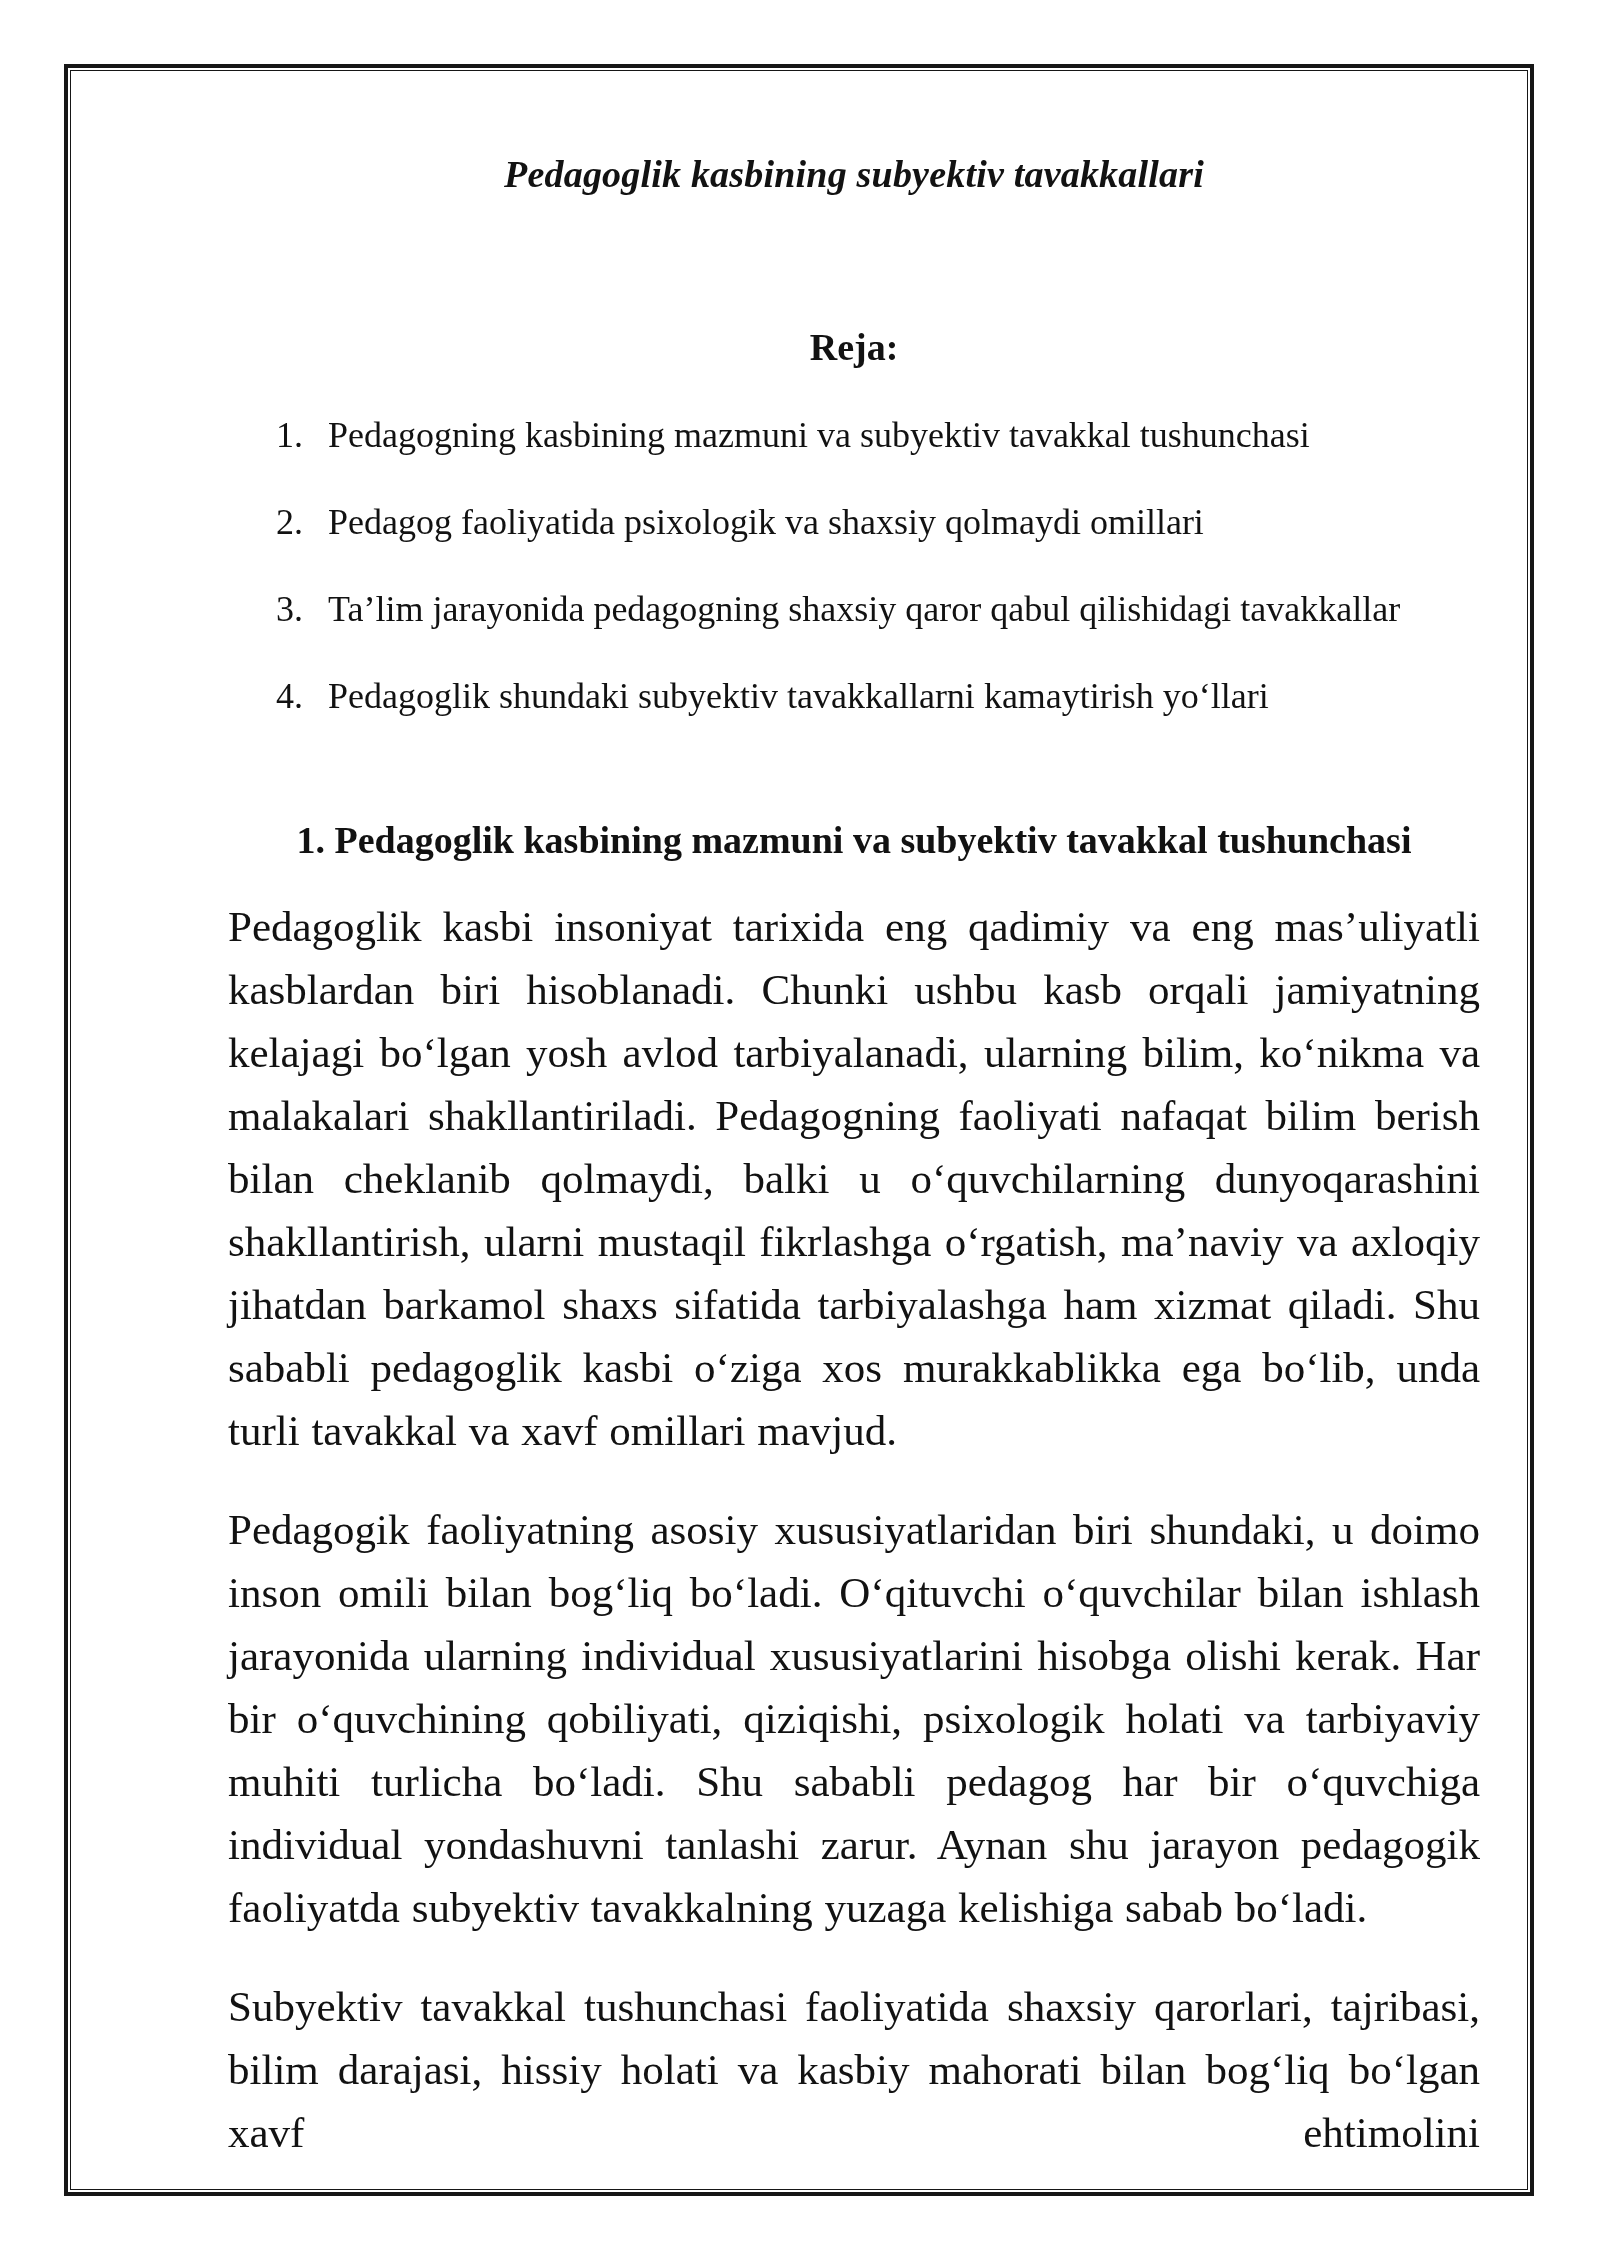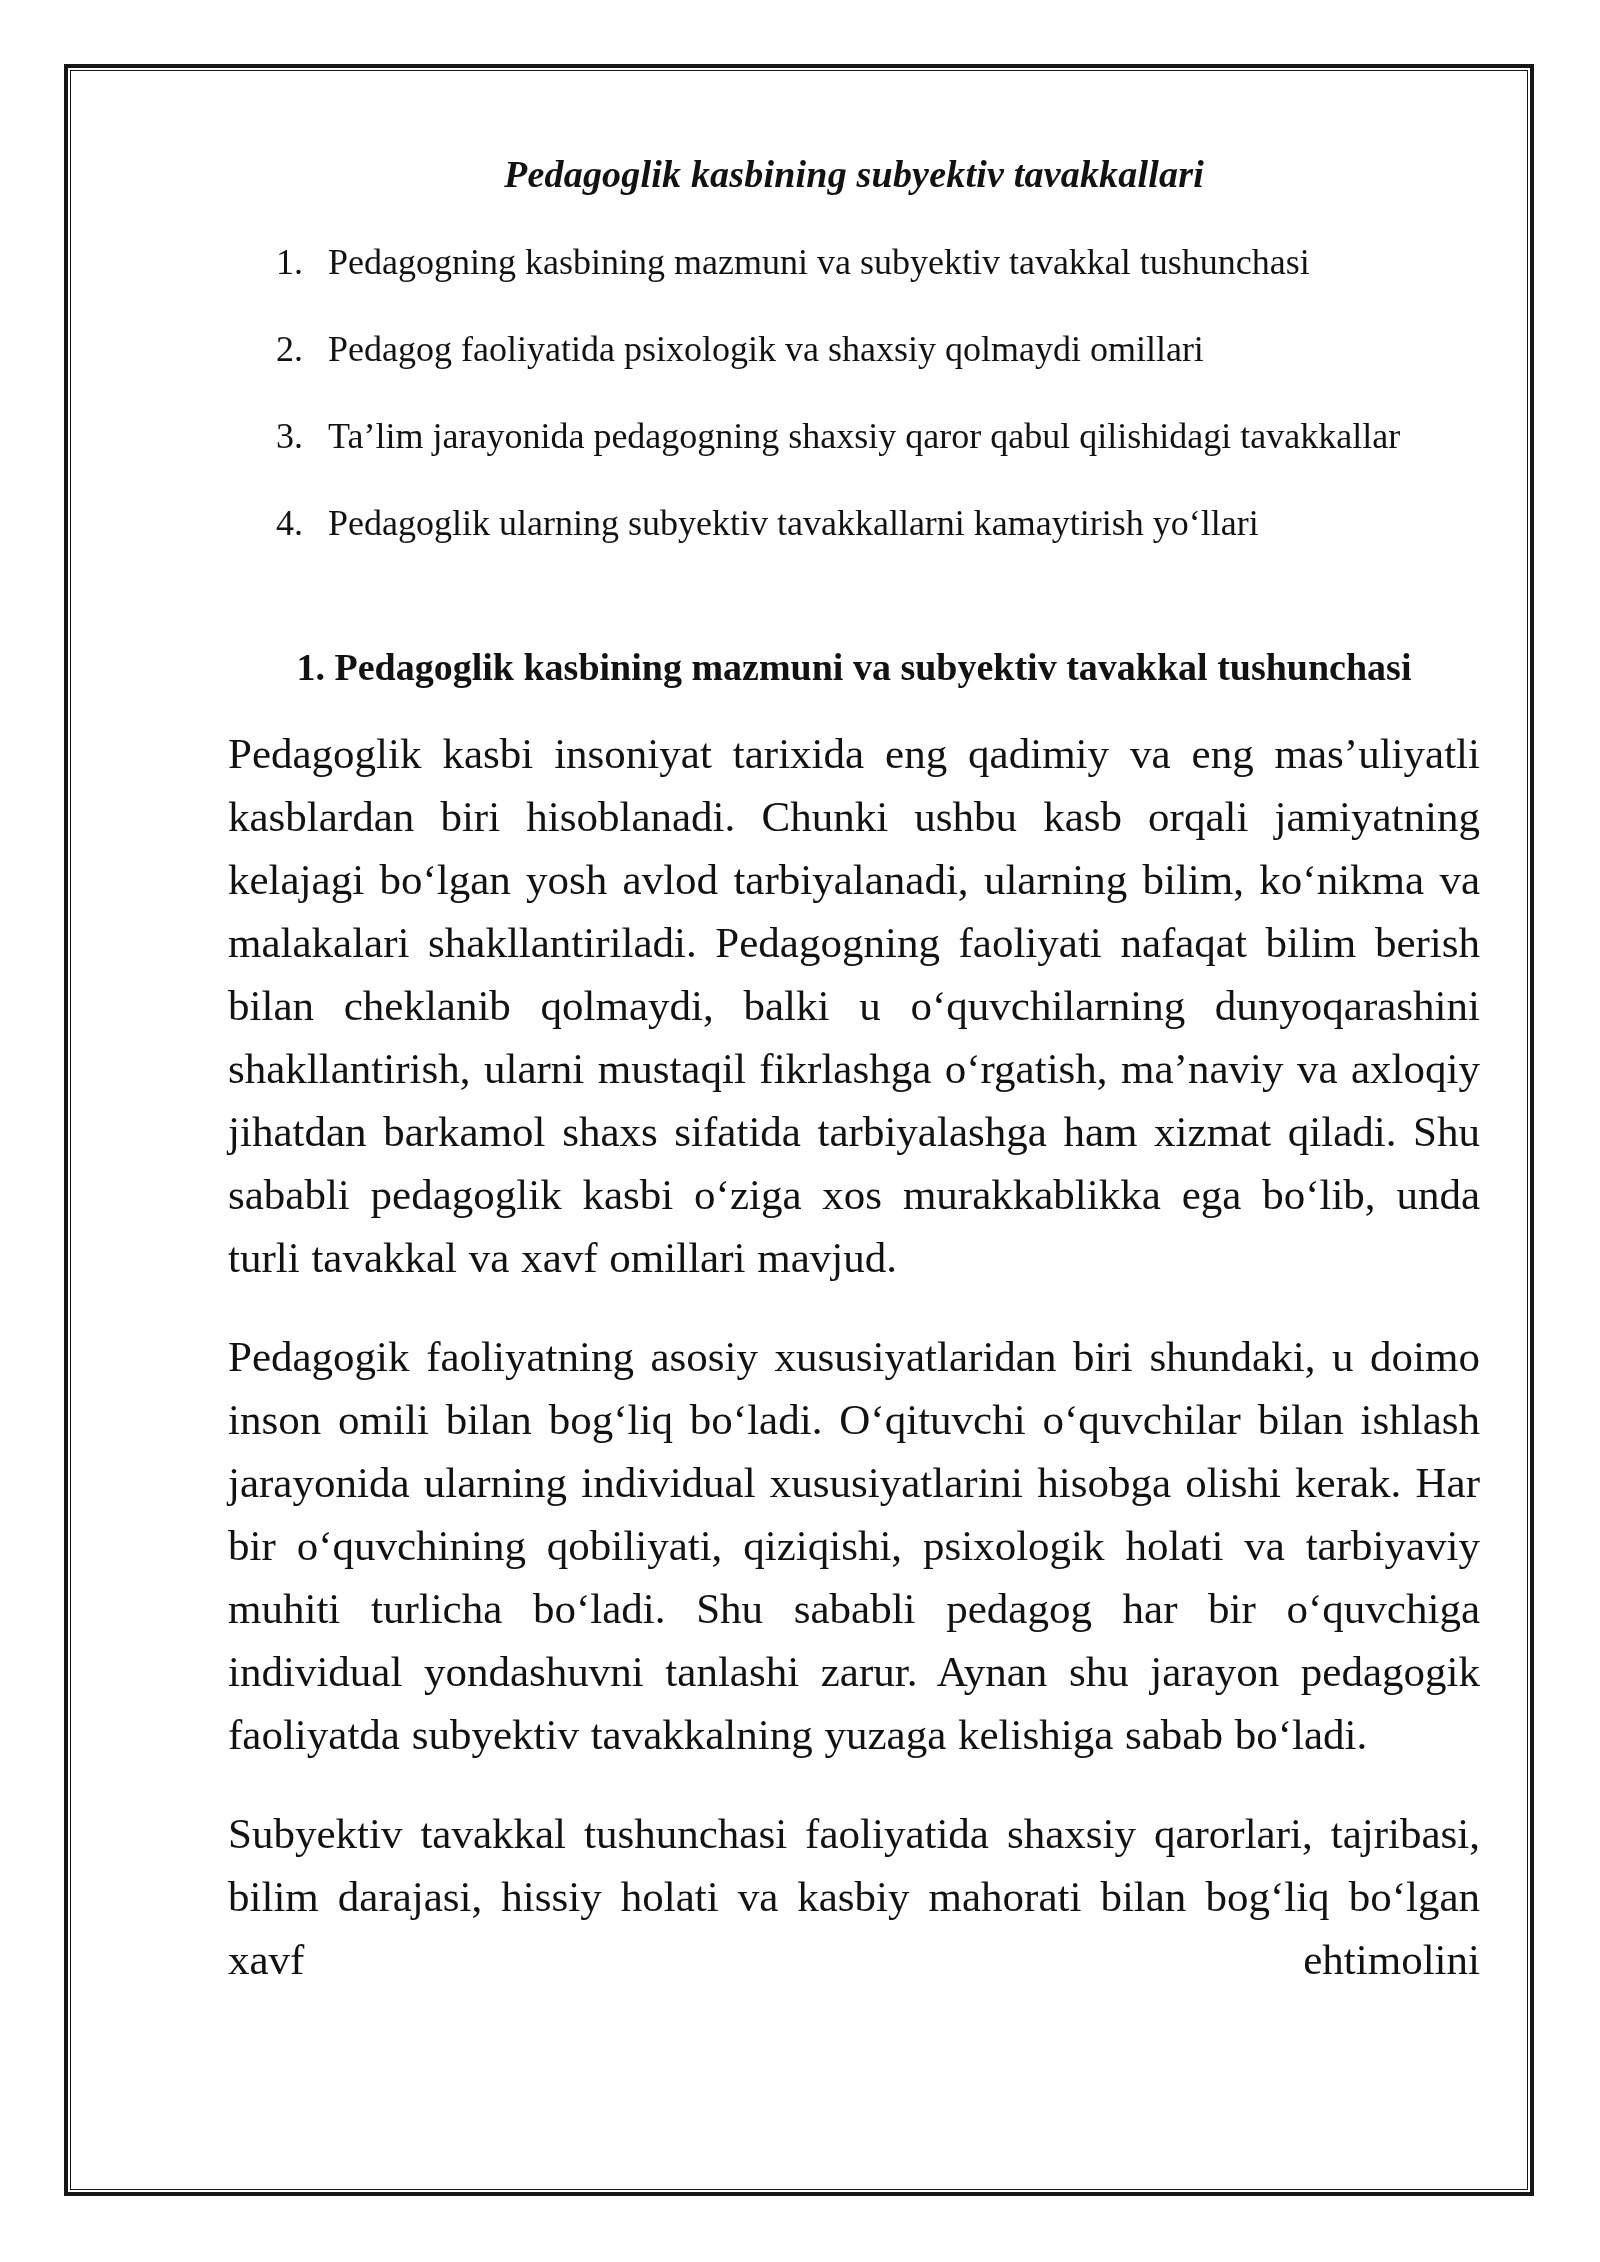--- a/index.html
+++ b/index.html
@@ -107,37 +107,38 @@
 
 <div class="page">
 
   <div class="border-outer"></div>
   <div class="border-inner"></div>
 
   <div class="content">
 
     <div class="doc-title">Pedagoglik kasbining subyektiv tavakkallari</div>
 
+    <div class="plan-heading">Reja:</div>
 
     <ol class="plan-list">
       <li>
         <span class="num">1.</span>
         <span class="txt">Pedagogning kasbining mazmuni va subyektiv tavakkal tushunchasi</span>
       </li>
       <li>
         <span class="num">2.</span>
         <span class="txt">Pedagog faoliyatida psixologik va shaxsiy qolmaydi omillari</span>
       </li>
       <li>
         <span class="num">3.</span>
         <span class="txt">Ta’lim jarayonida pedagogning shaxsiy qaror qabul qilishidagi tavakkallar</span>
       </li>
       <li>
         <span class="num">4.</span>
-        <span class="txt">Pedagoglik ularning subyektiv tavakkallarni kamaytirish yo‘llari</span>
+        <span class="txt">Pedagoglik shundaki subyektiv tavakkallarni kamaytirish yo‘llari</span>
       </li>
     </ol>
 
     <div class="section-heading">1. Pedagoglik kasbining mazmuni va subyektiv tavakkal tushunchasi</div>
 
     <p class="body-par first">Pedagoglik kasbi insoniyat tarixida eng qadimiy va eng mas’uliyatli kasblardan biri hisoblanadi. Chunki ushbu kasb orqali jamiyatning kelajagi bo‘lgan yosh avlod tarbiyalanadi, ularning bilim, ko‘nikma va malakalari shakllantiriladi. Pedagogning faoliyati nafaqat bilim berish bilan cheklanib qolmaydi, balki u o‘quvchilarning dunyoqarashini shakllantirish, ularni mustaqil fikrlashga o‘rgatish, ma’naviy va axloqiy jihatdan barkamol shaxs sifatida tarbiyalashga ham xizmat qiladi. Shu sababli pedagoglik kasbi o‘ziga xos murakkablikka ega bo‘lib, unda turli tavakkal va xavf omillari mavjud.</p>
 
     <p class="body-par">Pedagogik faoliyatning asosiy xususiyatlaridan biri shundaki, u doimo inson omili bilan bog‘liq bo‘ladi. O‘qituvchi o‘quvchilar bilan ishlash jarayonida ularning individual xususiyatlarini hisobga olishi kerak. Har bir o‘quvchining qobiliyati, qiziqishi, psixologik holati va tarbiyaviy muhiti turlicha bo‘ladi. Shu sababli pedagog har bir o‘quvchiga individual yondashuvni tanlashi zarur. Aynan shu jarayon pedagogik faoliyatda subyektiv tavakkalning yuzaga kelishiga sabab bo‘ladi.</p>
 
     <p class="body-par continues">Subyektiv tavakkal tushunchasi faoliyatida shaxsiy qarorlari, tajribasi, bilim darajasi, hissiy holati va kasbiy mahorati bilan bog‘liq bo‘lgan xavf ehtimolini</p>

